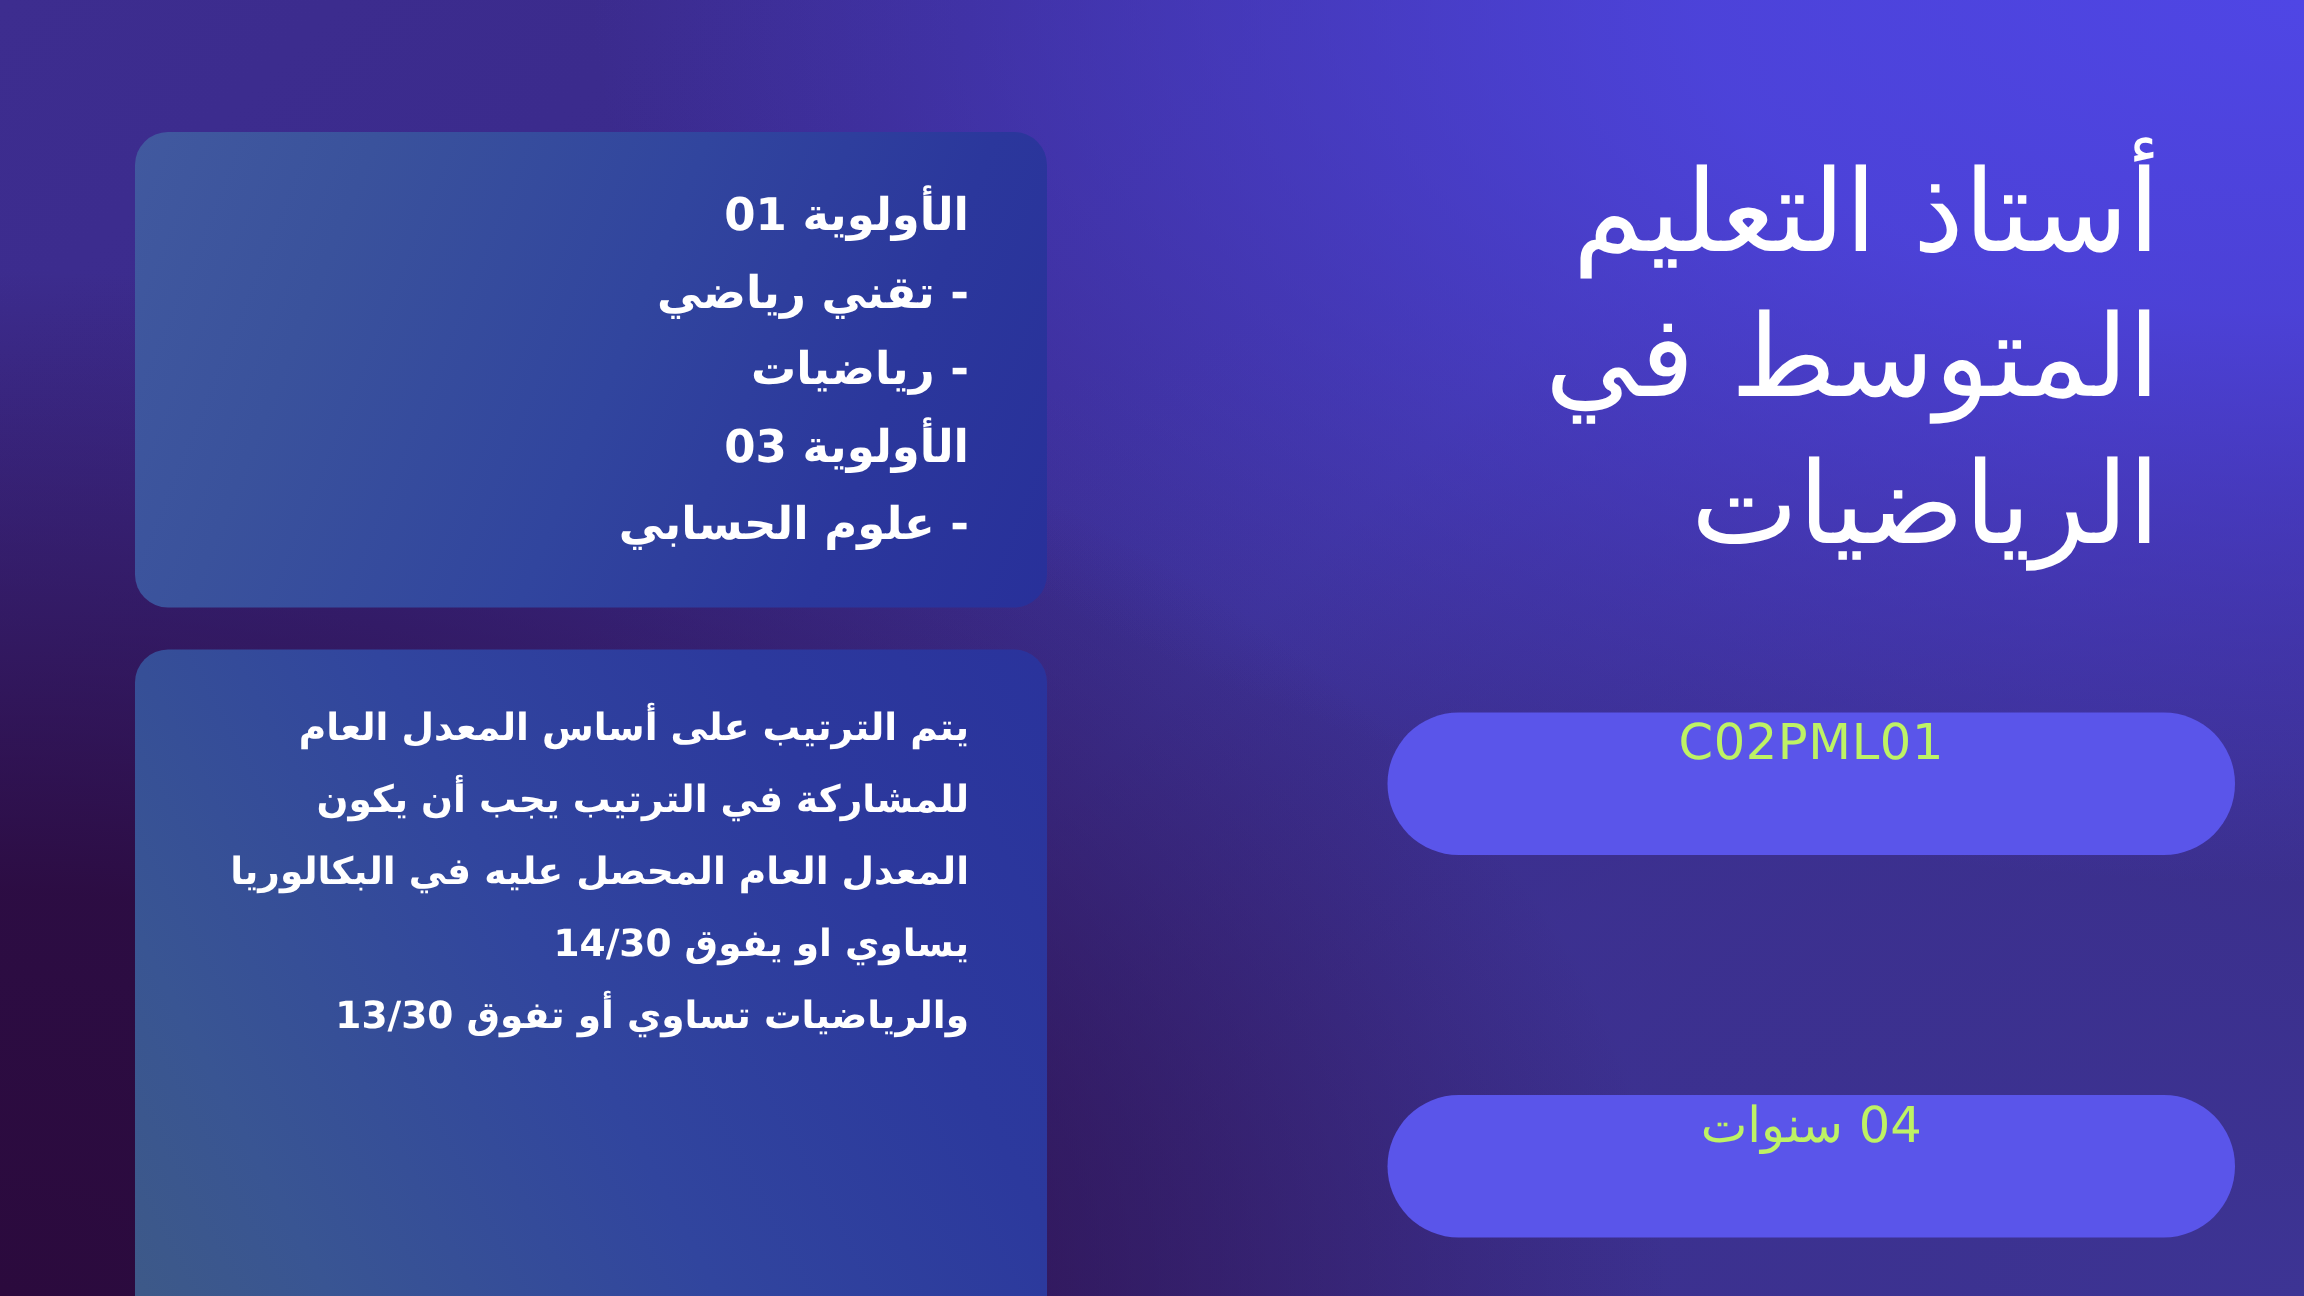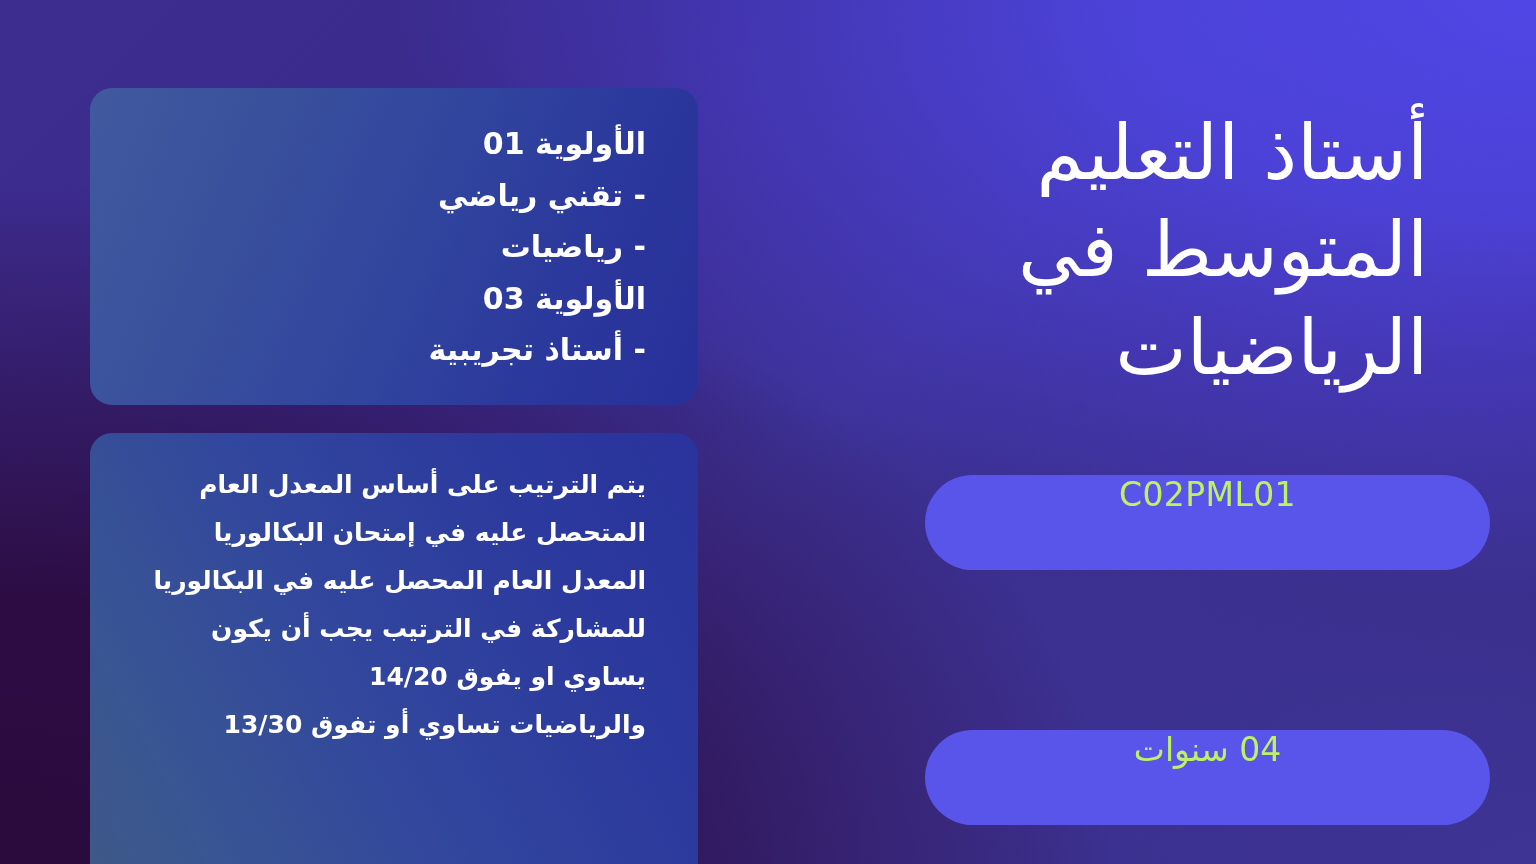--- a/index.html
+++ b/index.html
@@ -75,21 +75,21 @@
     top: 92px;
     right: 96px;
     width: 620px;
     text-align: right;
     direction: rtl;
     color: #ffffff;
     font-size: 76px;
     font-weight: normal;
     line-height: 1.28;
     letter-spacing: 0px;
-    margin: 12px;
+    margin: 0;
   }
 
   .pill {
     position: absolute;
     left: 925px;
     width: 565px;
     height: 95px;
     border-radius: 48px;
     background-color: #5a55ea;
     color: #bef264;
@@ -107,29 +107,28 @@
 </head>
 <body>
 
 <div id="slide">
 
   <div class="card" id="card-priorities">
     <div class="line">الأولوية 01</div>
     <div class="line">- تقني رياضي</div>
     <div class="line">- رياضيات</div>
     <div class="line">الأولوية 03</div>
-    <div class="line">- أستاذ تجريبية</div>
+    <div class="line">- علوم الحسابي</div>
   </div>
 
   <div class="card" id="card-conditions">
     <div class="line">يتم الترتيب على أساس المعدل العام</div>
-    <div class="line">المتحصل عليه في إمتحان البكالوريا</div>
+    <div class="line">للمشاركة في الترتيب يجب أن يكون</div>
     <div class="line">المعدل العام المحصل عليه في البكالوريا</div>
-    <div class="line">للمشاركة في الترتيب يجب أن يكون</div>
-    <div class="line">يساوي او يفوق 14/20</div>
+    <div class="line">يساوي او يفوق 14/30</div>
     <div class="line">والرياضيات تساوي أو تفوق 13/30</div>
   </div>
 
   <h1 id="title">أستاذ التعليم المتوسط في الرياضيات</h1>
 
   <div class="pill" id="pill-code">
     <span>C02PML01</span>
   </div>
 
   <div class="pill" id="pill-duration">

